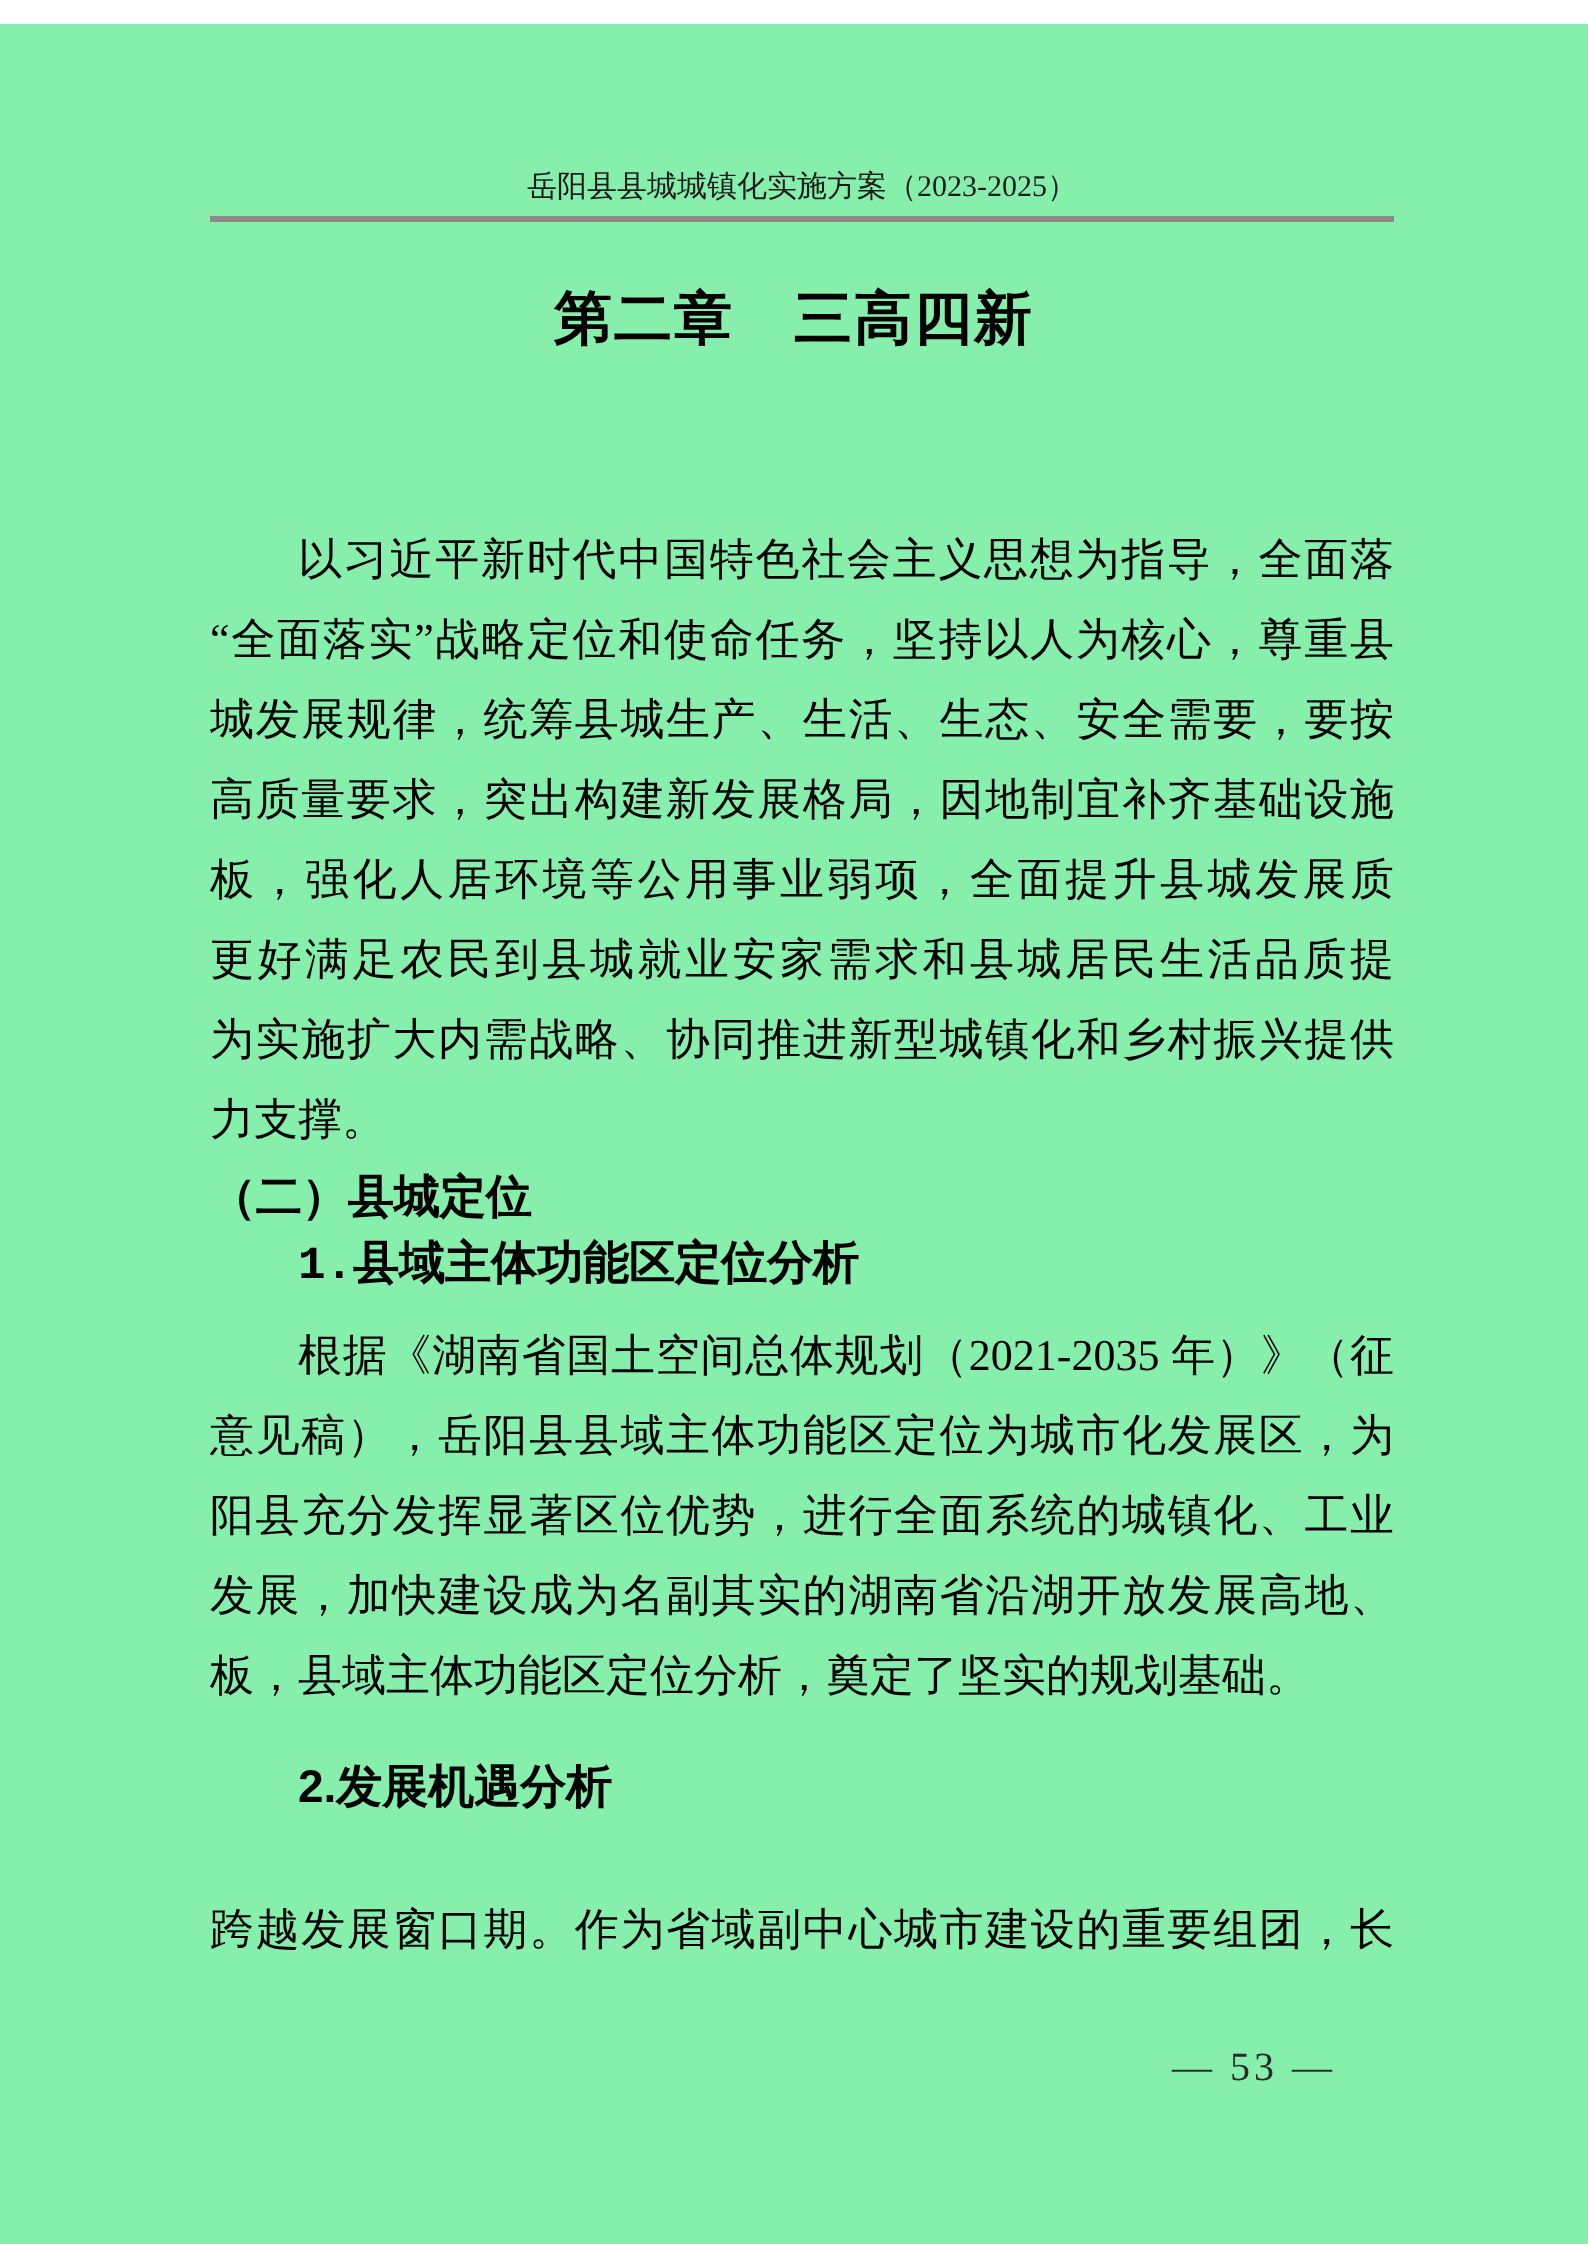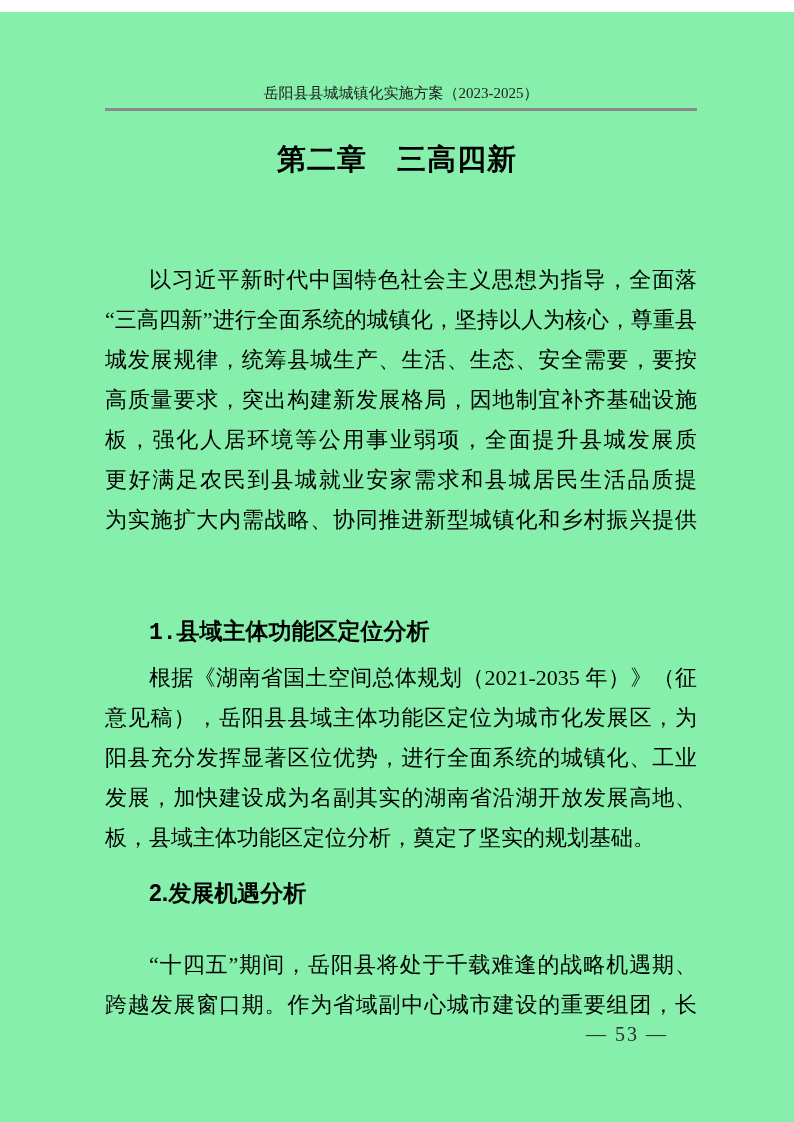--- a/index.html
+++ b/index.html
@@ -87,41 +87,42 @@
 <div class="page">
 
   <div class="header-title">岳阳县县城城镇化实施方案（2023-2025）</div>
   <div class="header-rule"></div>
 
   <div class="chapter-title">第二章　三高四新</div>
 
 
   <div class="para" id="para1">
     <div class="jline indent">以习近平新时代中国特色社会主义思想为指导，全面落实</div>
-    <div class="jline">“三高四新”进行全面系统的城镇化，坚持以人为核心，尊重县</div>
+    <div class="jline">“全面落实”战略定位和使命任务，坚持以人为核心，尊重县</div>
     <div class="jline">城发展规律，统筹县城生产、生活、生态、安全需要，要按照</div>
     <div class="jline">高质量要求，突出构建新发展格局，因地制宜补齐基础设施短</div>
     <div class="jline">板，强化人居环境等公用事业弱项，全面提升县城发展质量，</div>
     <div class="jline">更好满足农民到县城就业安家需求和县城居民生活品质提升，</div>
     <div class="jline">为实施扩大内需战略、协同推进新型城镇化和乡村振兴提供有</div>
+    <div class="jline last">力支撑。</div>
   </div>
 
+  <div class="h1" id="s2-heading">（二）县城定位</div>
 
   <div class="h2" id="sub1-heading">1.县域主体功能区定位分析</div>
 
   <div class="para" id="para2">
     <div class="jline indent">根据《湖南省国土空间总体规划（2021-2035 年）》（征求</div>
     <div class="jline">意见稿），岳阳县县域主体功能区定位为城市化发展区，为岳</div>
     <div class="jline">阳县充分发挥显著区位优势，进行全面系统的城镇化、工业化</div>
     <div class="jline">发展，加快建设成为名副其实的湖南省沿湖开放发展高地、湖</div>
     <div class="jline last">板，县域主体功能区定位分析，奠定了坚实的规划基础。</div>
   </div>
 
   <div class="h2" id="sub2-heading">2.发展机遇分析</div>
 
   <div class="para" id="para3">
-    <div class="jline indent">“十四五”期间，岳阳县将处于千载难逢的战略机遇期、</div>
     <div class="jline">跨越发展窗口期。作为省域副中心城市建设的重要组团，长江</div>
   </div>
 
   <div class="page-number">— 53 —</div>
 
 </div>
 
 </body></html>

